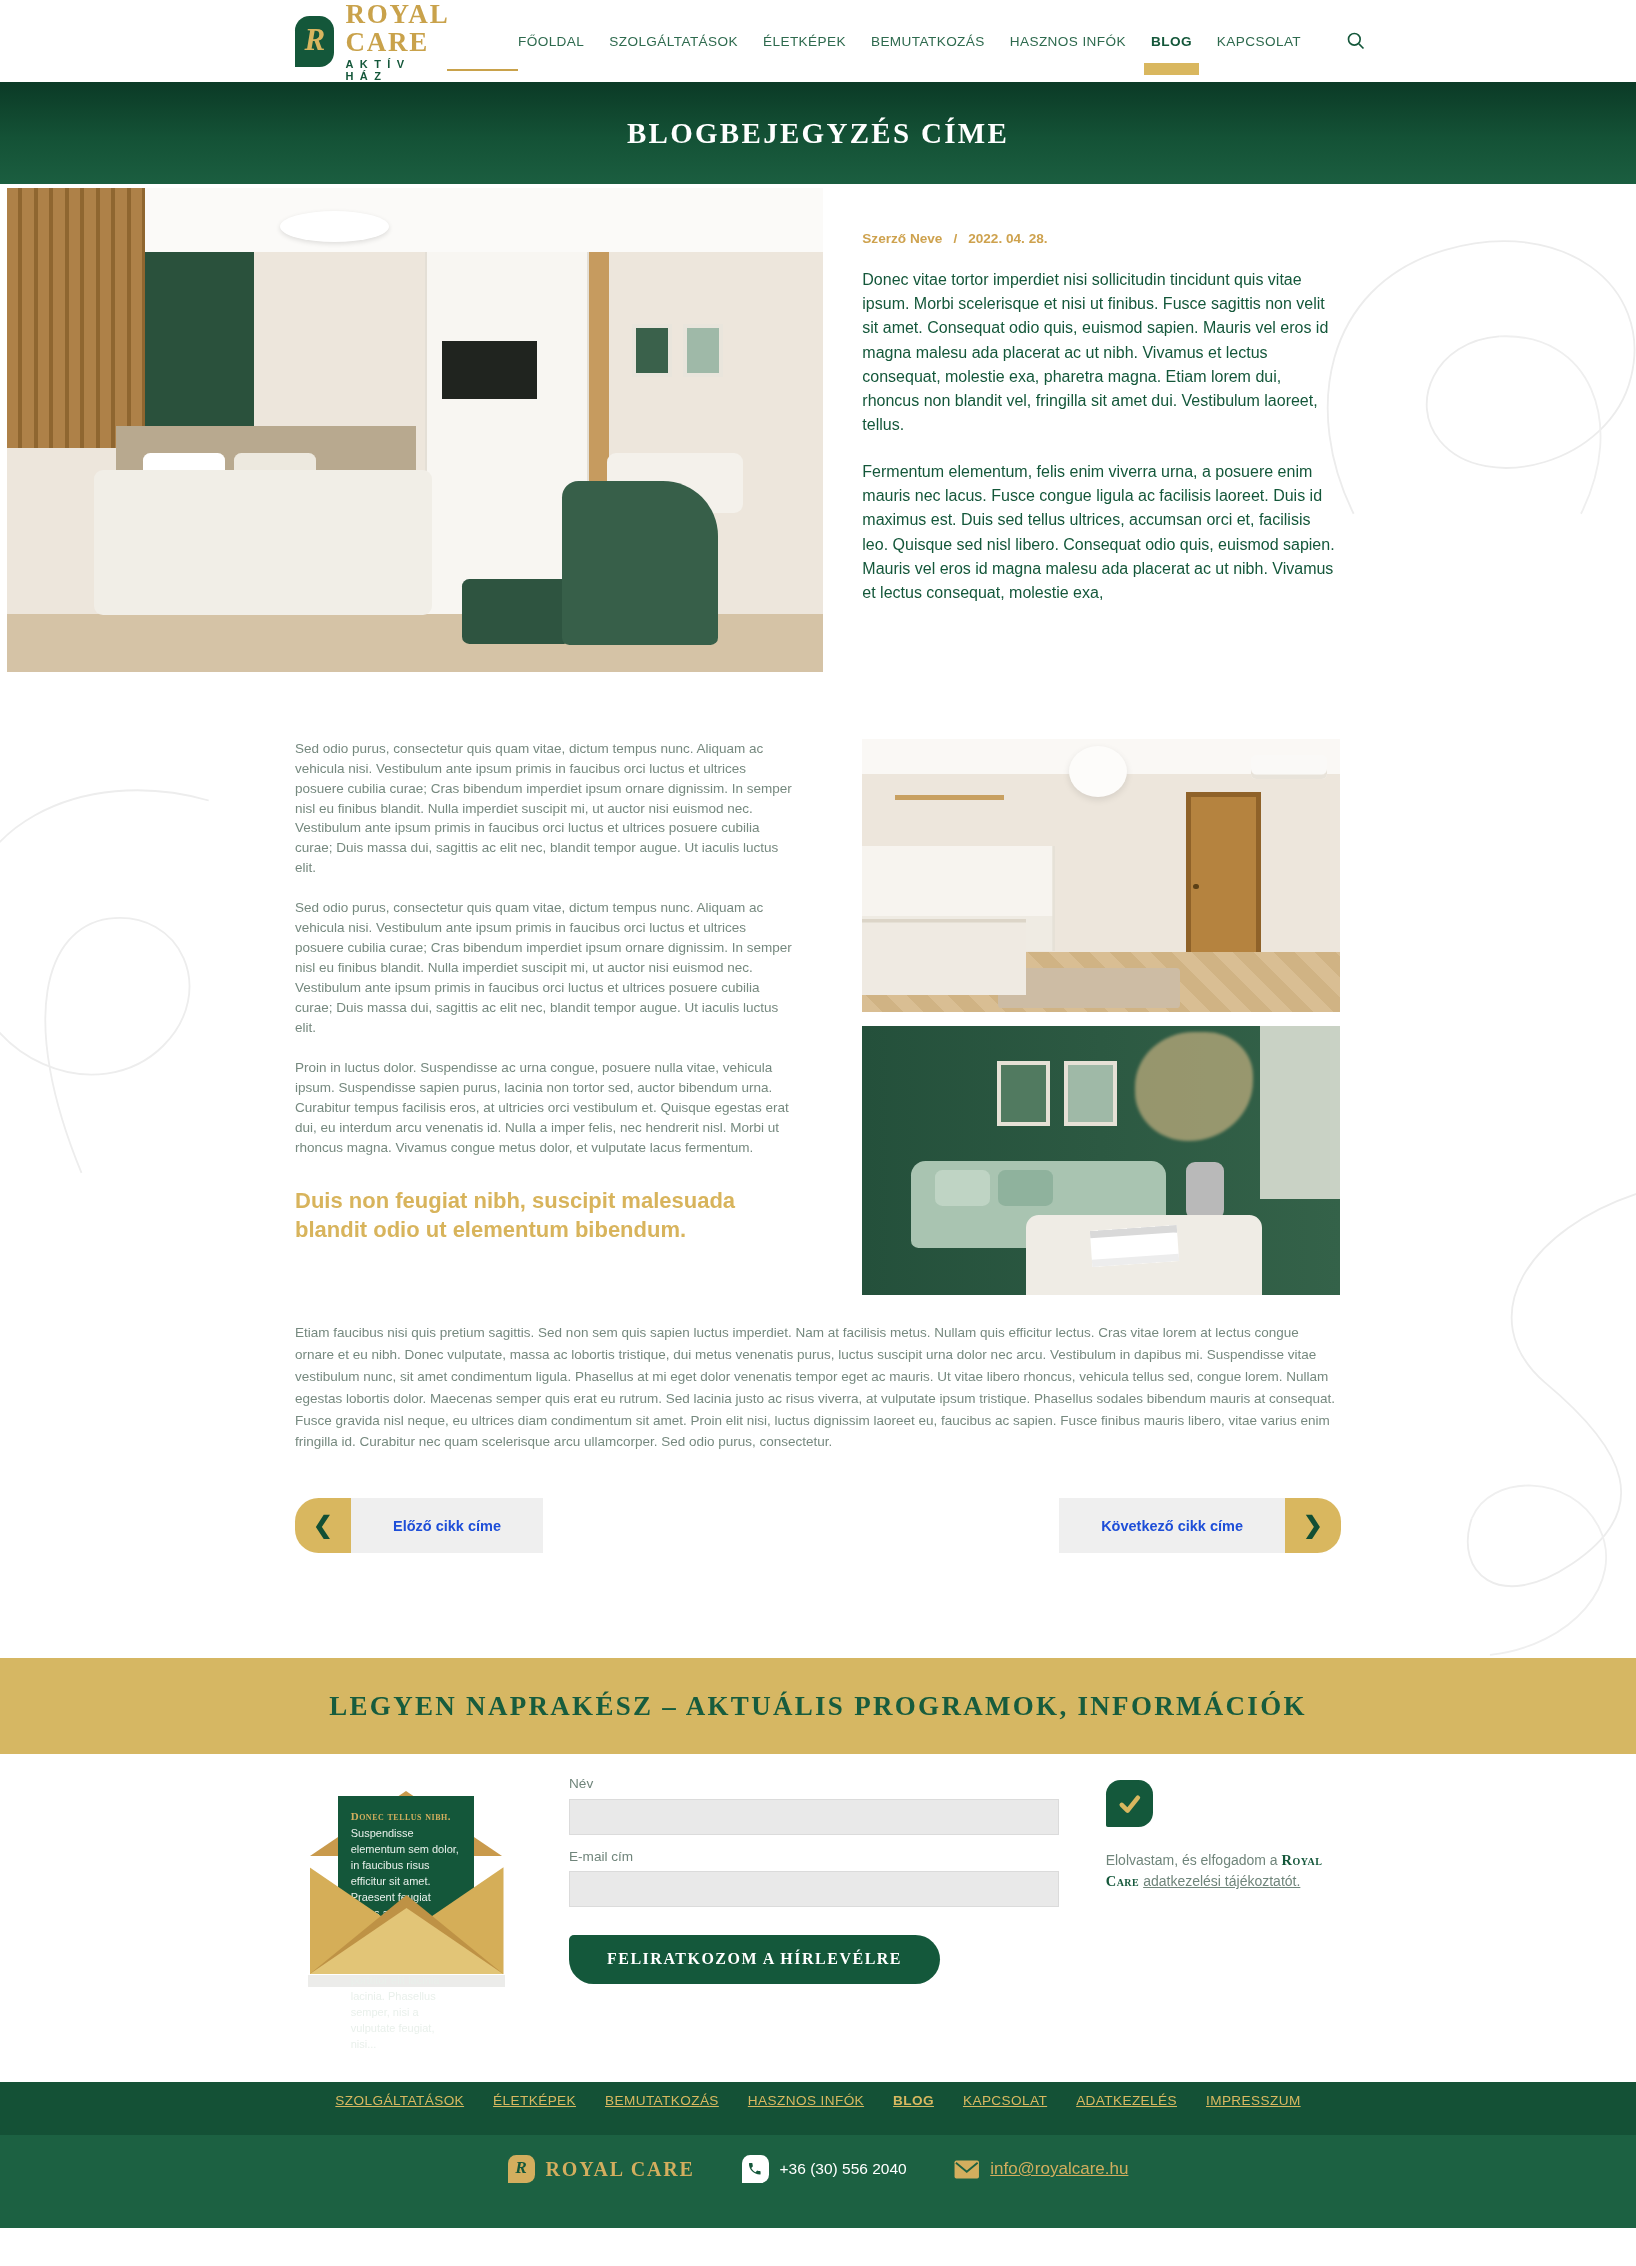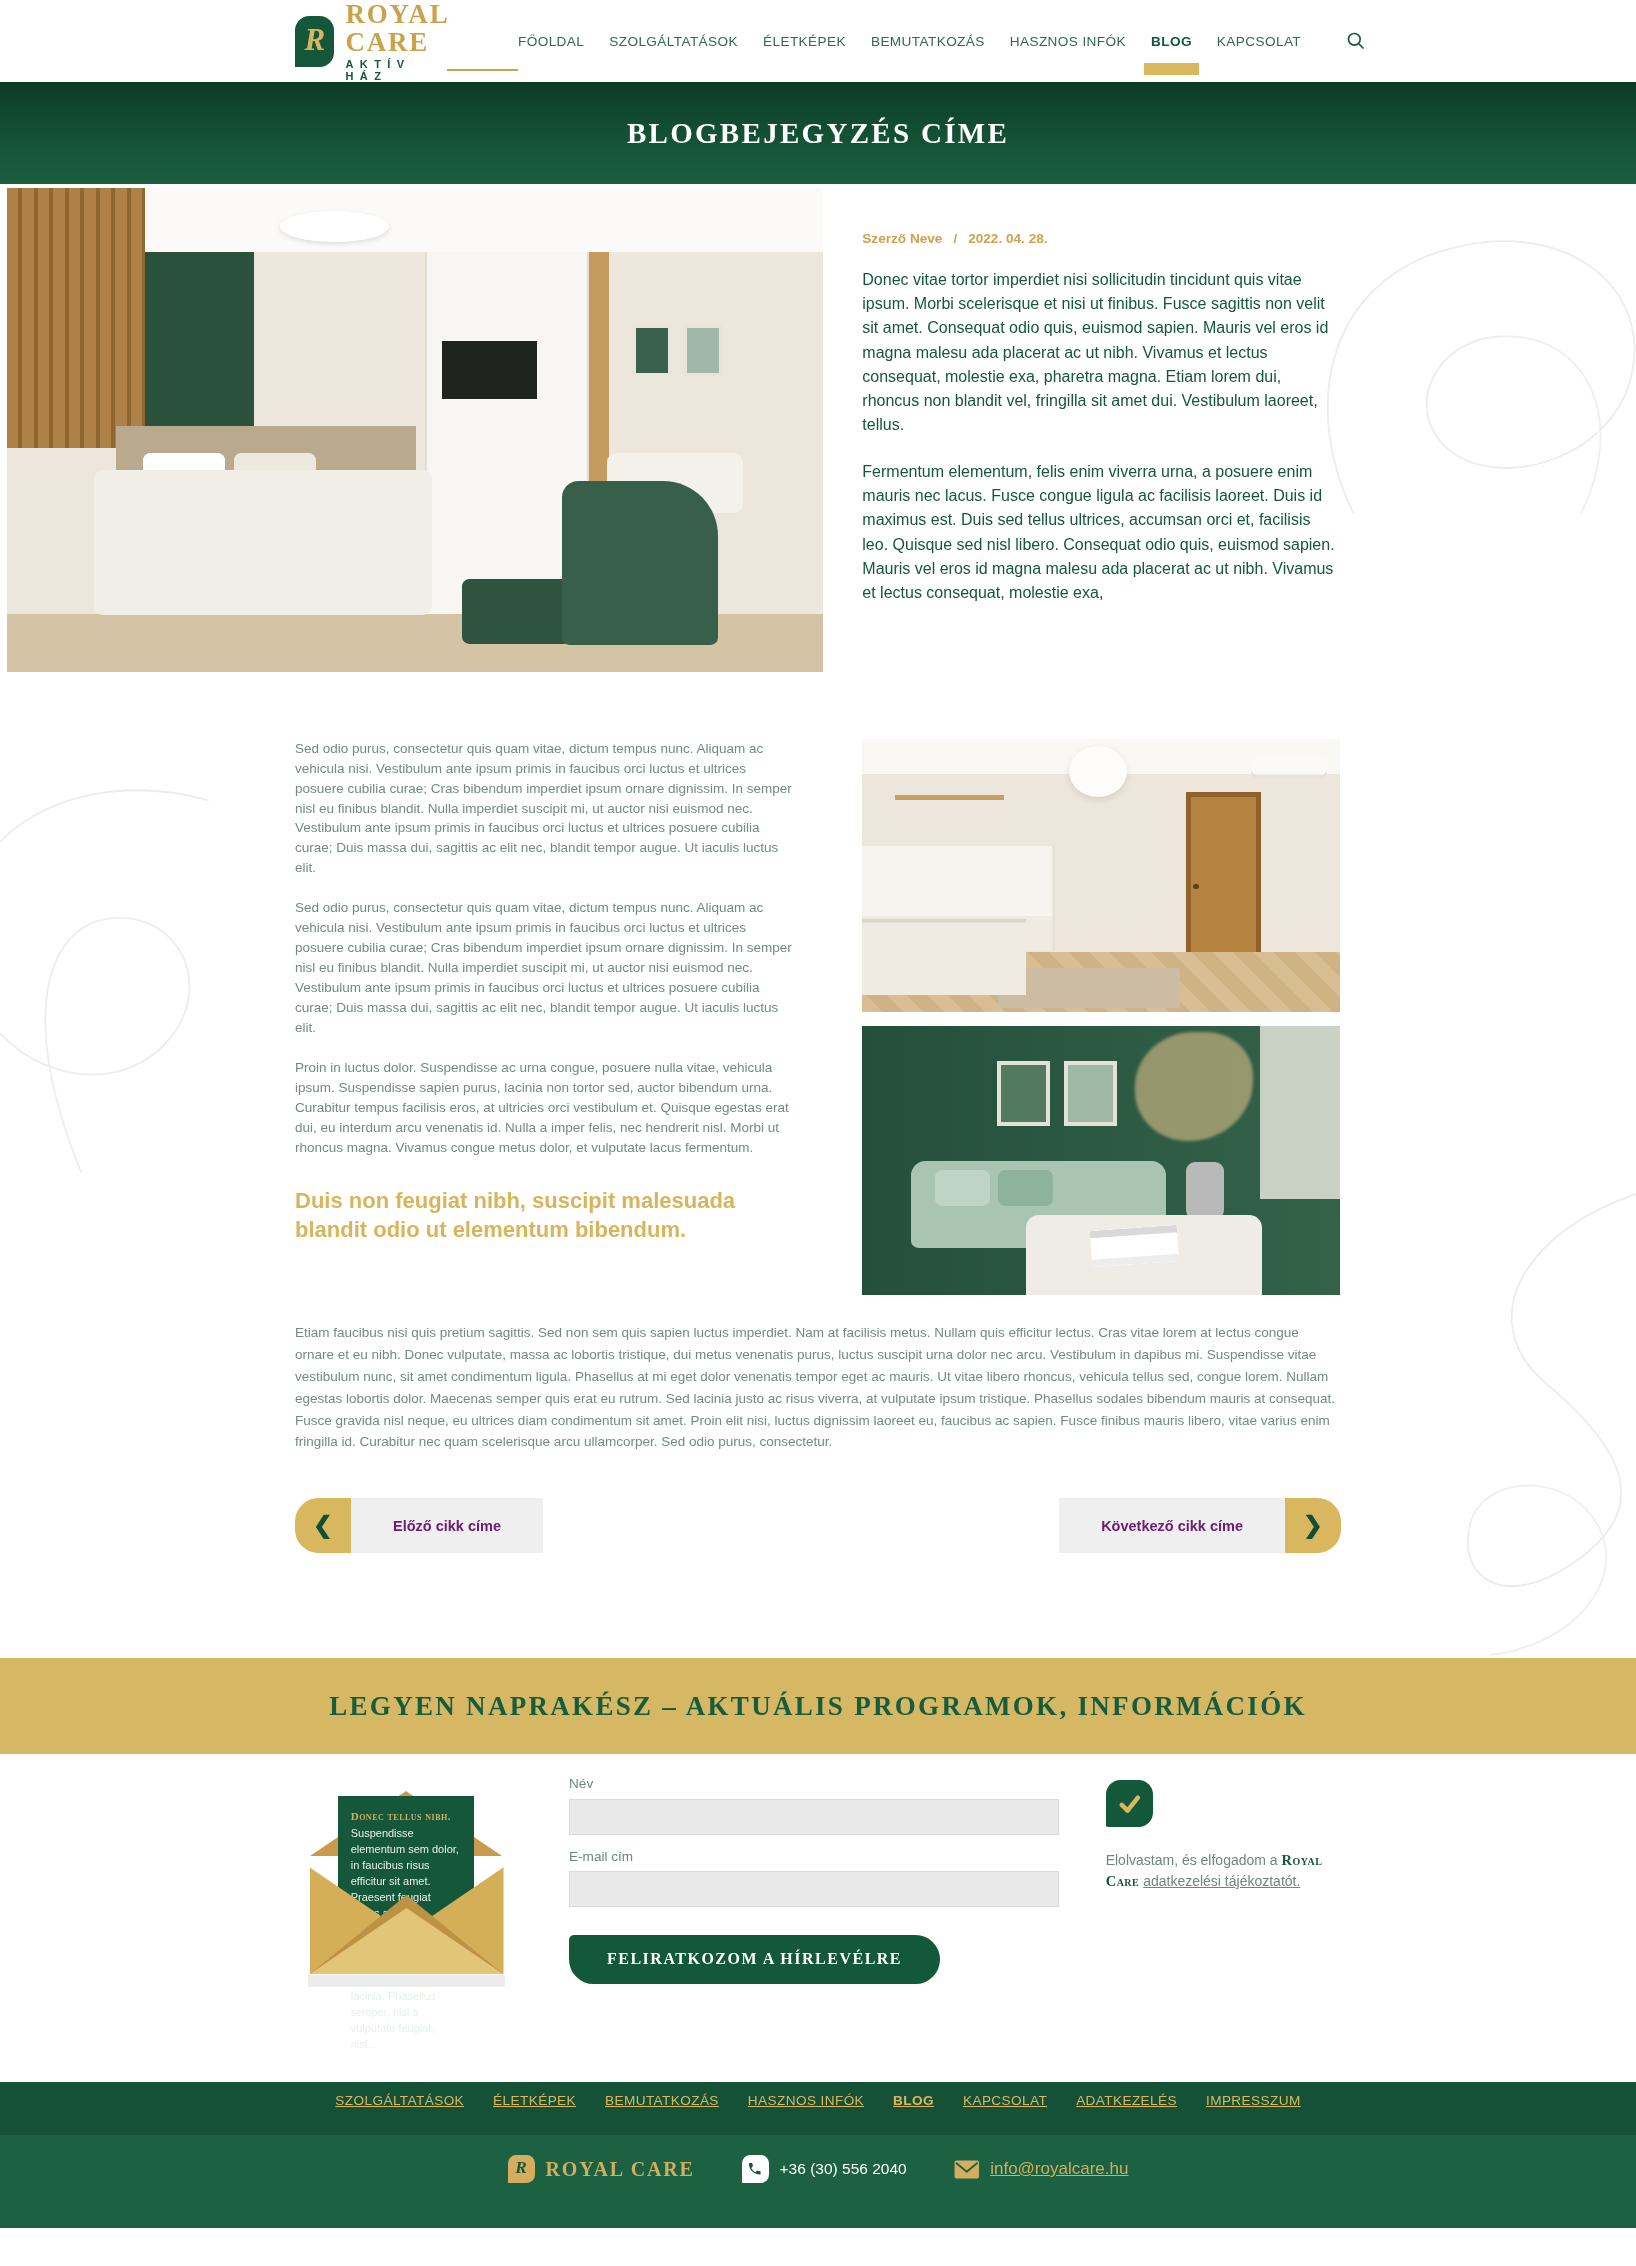--- a/index.html
+++ b/index.html
@@ -67,21 +67,21 @@
   
   .pager-row { display:flex; justify-content:space-between; margin-top:45px; }
   .pager { display:flex; align-items:stretch; cursor:pointer; }
   .pager-tab { width:56px; background:#D9B75F; display:flex; align-items:center; justify-content:center; }
   .pager-prev .pager-tab { border-radius:23.6px 0 0 23.6px; }
   .pager-next .pager-tab { border-radius:0 23.6px 23.6px 0; }
   .chev { font-size:23.6px; font-weight:bold; color:#124F34; line-height:1; }
   .chev-left::before  { content:"\276E"; }
   .chev-right::before { content:"\276F"; }
   .pager-label { height:55px; background:#EFEFEF; display:flex; align-items:center;
-    padding:16px 42px; color:#701a75; font-weight:bold; font-size:14.5px; white-space:nowrap; }
+    padding:16px 42px; color:#1d4ed8; font-weight:bold; font-size:14.5px; white-space:nowrap; }
 
   
   .gold-banner { margin-top:105px; height:96px; background:#D6B763;
     display:flex; align-items:center; justify-content:center; }
   .gold-banner h2 { color:#175C3D; font-family:"Liberation Serif", serif; font-weight:bold;
     font-size:27px; letter-spacing:2.3px; }
 
   
   .newsletter { height:328px; padding-top:22px; background:#fff; }
   .news-row { display:flex; }

